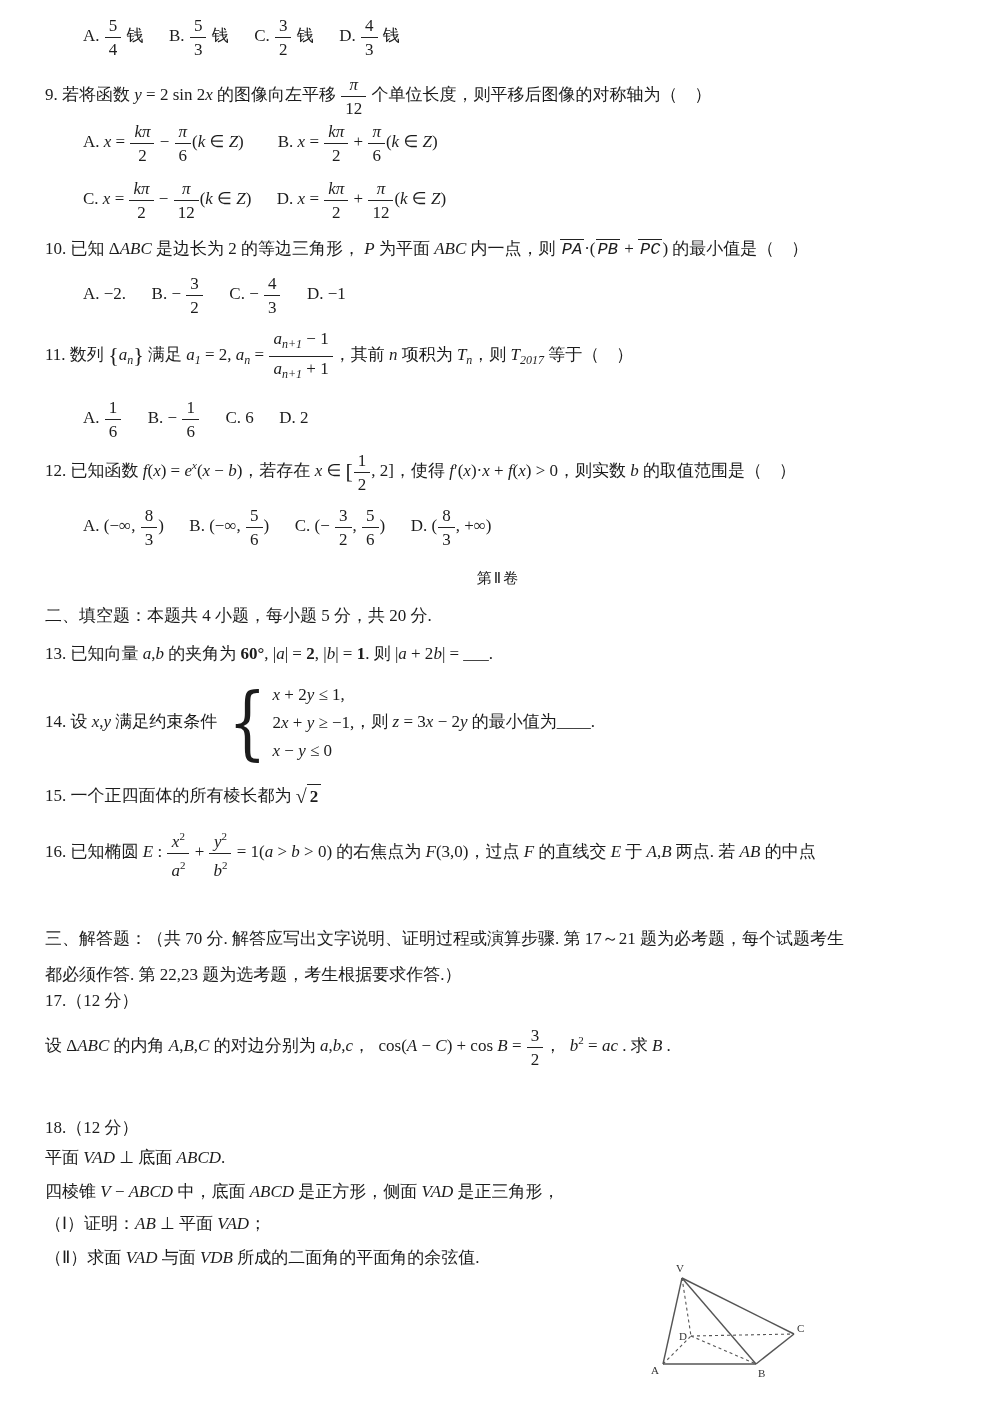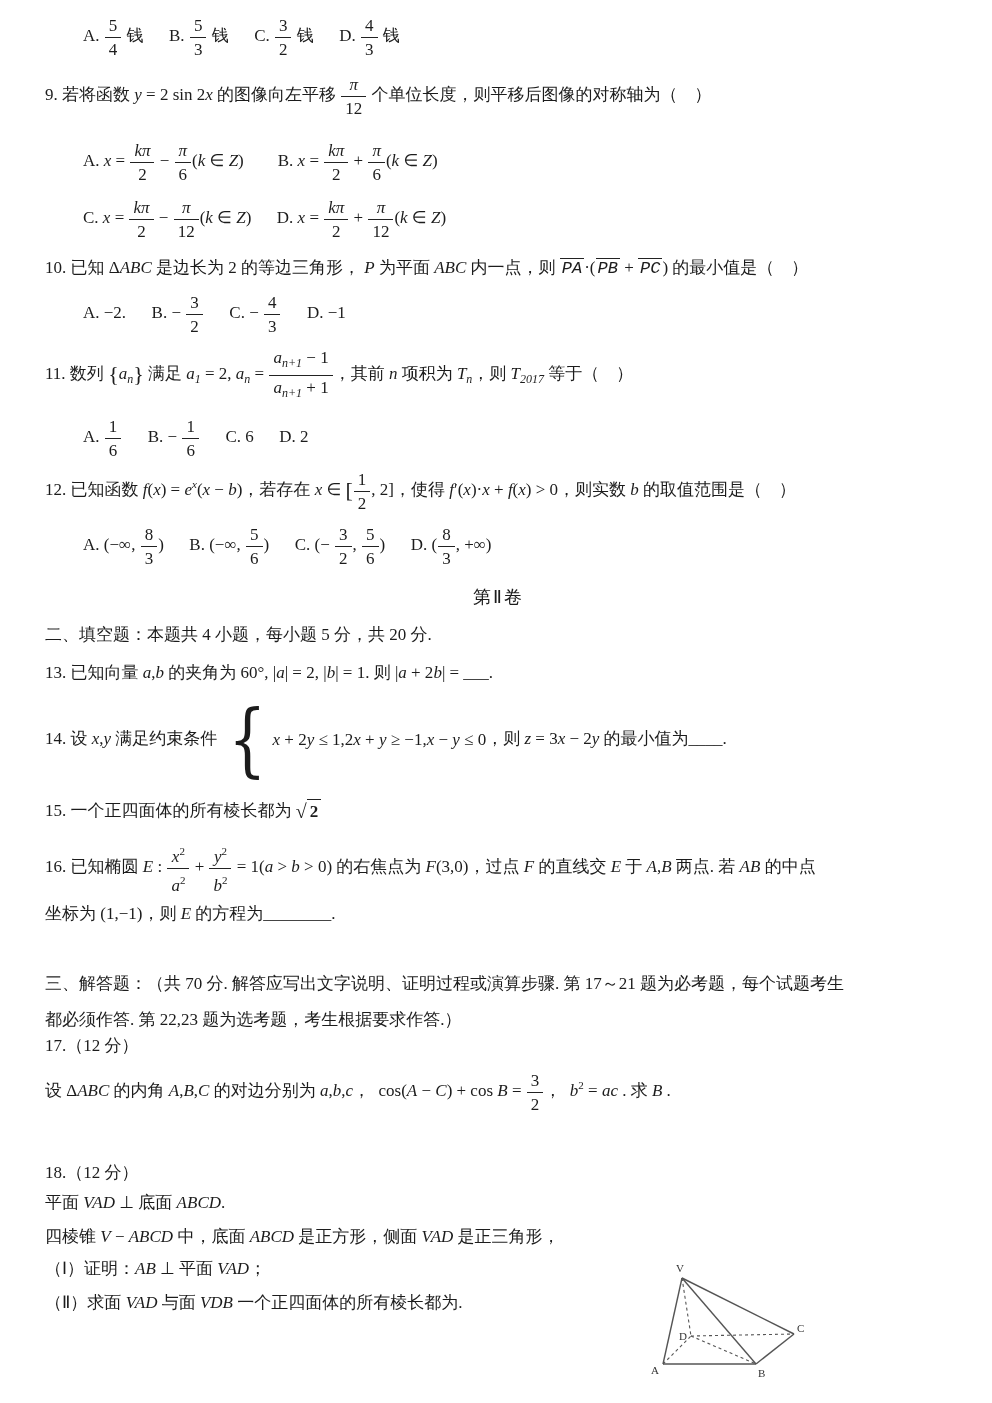--- a/index.html
+++ b/index.html
@@ -4,47 +4,47 @@
 <style>
   html,body { margin:0; padding:0; background:#e8e8e8; }
   .page {
     position:relative; width:992px; height:1403px; margin:0 auto;
     background:#ffffff; overflow:hidden;
     font-family:"Liberation Serif", serif; color:#1c1c1c;
   }
   .doc { position:absolute; inset:0; padding:14px 40px 0 45px; box-sizing:border-box; }
   .line { white-space:pre-wrap; font-size:17px; line-height:26px; }
   .opts { padding-left:38px; }
-  .title { text-align:center; font-size:18px; letter-spacing:2px; }
+  .title { text-align:center; font-size:15px; letter-spacing:2px; }
 
   
-  .l1{margin-top:0} .l2{margin-top:12px} .l3{margin-top:19px} .l4{margin-top:10px}
+  .l1{margin-top:0} .l2{margin-top:12px} .l3{margin-top:0} .l4{margin-top:10px}
   .l5{margin-top:12px} .l6{margin-top:10px} .l7{margin-top:8px} .l8{margin-top:10px}
   .l9{margin-top:6px} .l10{margin-top:8px} .l11{margin-top:14px} .l12{margin-top:12px}
   .l13{margin-top:12px} .l14{margin-top:14px} .l15{margin-top:18px} .l16{margin-top:16px}
   .l17{margin-top:4px} .l18{margin-top:44px} .l19{margin-top:10px} .l20{}
   .l21{margin-top:10px} .l22{margin-top:44px} .l23{margin-top:8px} .l24{margin-top:4px}
   .l25{margin-top:6px} .l26{margin-top:8px}
 
   
   .mi { font-style:italic; }
-  .mb { font-weight:normal; }
+  .mb { font-weight:bold; }
   .frac { display:inline-block; vertical-align:middle; text-align:center; padding:0 1px; }
   .frac .num { display:block; border-bottom:1.3px solid #222; padding:0 4px; line-height:23px; }
   .frac .den { display:block; padding:0 4px; line-height:23px; }
   .sub { font-size:12px; vertical-align:-4px; font-style:italic; }
   .sup { font-size:11px; vertical-align:7px; }
   .vec { display:inline-block; border-top:1.3px solid #222; padding:1px 2px 0 2px; line-height:1.05; font-style:italic;font-family:Liberation Mono, monospace; }
   .sqrt { display:inline-flex; align-items:flex-start; vertical-align:-2px; }
   .rsym { font-size:20px; line-height:24px; }
   .rbody { border-top:1.3px solid #222; line-height:23px; padding:0 3px; font-weight:bold; }
   .bigp { font-size:22px; vertical-align:-2px; }
   .sys { display:inline-flex; align-items:center; vertical-align:middle; }
   .brace { font-size:80px; line-height:80px; font-weight:100; transform:scaleX(.75); display:inline-block; margin-right:0; font-family:"DejaVu Serif",serif; }
-  .rows { display:inline-flex; flex-direction:row; text-align:left; }
+  .rows { display:inline-flex; flex-direction:column; text-align:left; }
   .row { line-height:28px; }
 
   
   .fig { position:absolute; left:645px; top:1256px; width:170px; height:132px; }
   .fig line { stroke:#555; stroke-width:1.4; }
   .fig line.dash { stroke-dasharray:3,3; stroke-width:1.1; }
   .fig text { font-size:11px; fill:#333; font-family:"Liberation Serif", serif; }
 </style>
 </head>
 <body>
@@ -60,30 +60,29 @@
     <div class="line l7"><span>11. 数列 </span><span class="bigp">{</span><span><span><span class="mi">a</span></span><span class="sub"><span class="mi">n</span></span></span><span class="bigp">}</span><span> 满足 </span><span><span><span class="mi">a</span></span><span class="sub"><span>1</span></span></span><span> = 2, </span><span><span><span class="mi">a</span></span><span class="sub"><span class="mi">n</span></span></span><span> = </span><span class="frac"><span class="num"><span><span><span class="mi">a</span></span><span class="sub"><span class="mi">n+1</span></span></span><span> − 1</span></span><span class="den"><span><span><span class="mi">a</span></span><span class="sub"><span class="mi">n+1</span></span></span><span> + 1</span></span></span><span>，其前 </span><span class="mi">n</span><span> 项积为 </span><span><span><span class="mi">T</span></span><span class="sub"><span class="mi">n</span></span></span><span>，则 </span><span><span><span class="mi">T</span></span><span class="sub"><span>2017</span></span></span><span> 等于（　）</span></div>
     <div class="line opts l8"><span>A. </span><span class="frac"><span class="num"><span>1</span></span><span class="den"><span>6</span></span></span><span>      B. − </span><span class="frac"><span class="num"><span>1</span></span><span class="den"><span>6</span></span></span><span>      C. 6      D. 2</span></div>
     <div class="line l9"><span>12. 已知函数 </span><span class="mi">f</span><span>(</span><span class="mi">x</span><span>) = </span><span><span><span class="mi">e</span></span><span class="sup"><span class="mi">x</span></span></span><span>(</span><span class="mi">x</span><span> − </span><span class="mi">b</span><span>)，若存在 </span><span class="mi">x</span><span> ∈ </span><span class="bigp">[</span><span class="frac"><span class="num"><span>1</span></span><span class="den"><span>2</span></span></span><span>, 2]，使得 </span><span class="mi">f</span><span>′(</span><span class="mi">x</span><span>)·</span><span class="mi">x</span><span> + </span><span class="mi">f</span><span>(</span><span class="mi">x</span><span>) &gt; 0，则实数 </span><span class="mi">b</span><span> 的取值范围是（　）</span></div>
     <div class="line opts l10"><span>A. (−∞, </span><span class="frac"><span class="num"><span>8</span></span><span class="den"><span>3</span></span></span><span>)      B. (−∞, </span><span class="frac"><span class="num"><span>5</span></span><span class="den"><span>6</span></span></span><span>)      C. (− </span><span class="frac"><span class="num"><span>3</span></span><span class="den"><span>2</span></span></span><span>, </span><span class="frac"><span class="num"><span>5</span></span><span class="den"><span>6</span></span></span><span>)      D. (</span><span class="frac"><span class="num"><span>8</span></span><span class="den"><span>3</span></span></span><span>, +∞)</span></div>
     <div class="line title l11"><span>第Ⅱ卷</span></div>
     <div class="line l12"><span>二、填空题：本题共 4 小题，每小题 5 分，共 20 分.</span></div>
     <div class="line l13"><span>13. 已知向量 </span><span class="mi">a</span><span>,</span><span class="mi">b</span><span> 的夹角为 </span><span class="mb">60°</span><span>, |</span><span class="mi">a</span><span>| = </span><span class="mb">2</span><span>, |</span><span class="mi">b</span><span>| = </span><span class="mb">1</span><span>. 则 |</span><span class="mi">a</span><span> + 2</span><span class="mi">b</span><span>| = ___.</span></div>
     <div class="line l14"><span>14. 设 </span><span class="mi">x</span><span>,</span><span class="mi">y</span><span> 满足约束条件 </span><span class="sys"><span class="brace">{</span><span class="rows"><span class="row"><span class="mi">x</span><span> + 2</span><span class="mi">y</span><span> ≤ 1,</span></span><span class="row"><span>2</span><span class="mi">x</span><span> + </span><span class="mi">y</span><span> ≥ −1,</span></span><span class="row"><span class="mi">x</span><span> − </span><span class="mi">y</span><span> ≤ 0</span></span></span></span><span>，则 </span><span class="mi">z</span><span> = 3</span><span class="mi">x</span><span> − 2</span><span class="mi">y</span><span> 的最小值为____.</span></div>
     <div class="line l15"><span>15. 一个正四面体的所有棱长都为 </span><span class="sqrt"><span class="rsym">√</span><span class="rbody"><span>2</span></span></span></div>
     <div class="line l16"><span>16. 已知椭圆 </span><span class="mi">E</span><span> : </span><span class="frac"><span class="num"><span><span><span class="mi">x</span></span><span class="sup"><span>2</span></span></span></span><span class="den"><span><span><span class="mi">a</span></span><span class="sup"><span>2</span></span></span></span></span><span> + </span><span class="frac"><span class="num"><span><span><span class="mi">y</span></span><span class="sup"><span>2</span></span></span></span><span class="den"><span><span><span class="mi">b</span></span><span class="sup"><span>2</span></span></span></span></span><span> = 1(</span><span class="mi">a</span><span> &gt; </span><span class="mi">b</span><span> &gt; 0) 的右焦点为 </span><span class="mi">F</span><span>(3,0)，过点 </span><span class="mi">F</span><span> 的直线交 </span><span class="mi">E</span><span> 于 </span><span class="mi">A</span><span>,</span><span class="mi">B</span><span> 两点. 若 </span><span class="mi">AB</span><span> 的中点</span></div>
-    <div class="line l17"><span>坐标为 (1,−1)，则 </span><span class="mi">E</span><span> 的方程为________.</span></div>
     <div class="line l18"><span>三、解答题：（共 70 分. 解答应写出文字说明、证明过程或演算步骤. 第 17～21 题为必考题，每个试题考生</span></div>
     <div class="line l19"><span>都必须作答. 第 22,23 题为选考题，考生根据要求作答.）</span></div>
     <div class="line l20"><span>17.（12 分）</span></div>
     <div class="line l21"><span>设 Δ</span><span class="mi">ABC</span><span> 的内角 </span><span class="mi">A</span><span>,</span><span class="mi">B</span><span>,</span><span class="mi">C</span><span> 的对边分别为 </span><span class="mi">a</span><span>,</span><span class="mi">b</span><span>,</span><span class="mi">c</span><span>，  cos(</span><span class="mi">A</span><span> − </span><span class="mi">C</span><span>) + cos </span><span class="mi">B</span><span> = </span><span class="frac"><span class="num"><span>3</span></span><span class="den"><span>2</span></span></span><span>，  </span><span><span><span class="mi">b</span></span><span class="sup"><span>2</span></span></span><span> = </span><span class="mi">ac</span><span> . 求 </span><span class="mi">B</span><span> .</span></div>
     <div class="line l22"><span>18.（12 分）</span></div>
     <div class="line l24"><span>平面 </span><span class="mi">VAD</span><span> ⊥ 底面 </span><span class="mi">ABCD</span><span>.</span></div>
     <div class="line l23"><span>四棱锥 </span><span class="mi">V</span><span> − </span><span class="mi">ABCD</span><span> 中，底面 </span><span class="mi">ABCD</span><span> 是正方形，侧面 </span><span class="mi">VAD</span><span> 是正三角形，</span></div>
     <div class="line l25"><span>（Ⅰ）证明：</span><span class="mi">AB</span><span> ⊥ 平面 </span><span class="mi">VAD</span><span>；</span></div>
-    <div class="line l26"><span>（Ⅱ）求面 </span><span class="mi">VAD</span><span> 与面 </span><span class="mi">VDB</span><span> 一个正四面体的所有棱长都为.</span></div>
+    <div class="line l26"><span>（Ⅱ）求面 </span><span class="mi">VAD</span><span> 与面 </span><span class="mi">VDB</span><span> 所成的二面角的平面角的余弦值.</span></div>
   </div>
 
   <svg class="fig" viewBox="0 0 170 132">
 
     <line x1="37" y1="22" x2="18" y2="108"></line>
     <line x1="37" y1="22" x2="111" y2="108"></line>
     <line x1="37" y1="22" x2="149" y2="78"></line>
     <line x1="18" y1="108" x2="111" y2="108"></line>
     <line x1="111" y1="108" x2="149" y2="78"></line>
 

